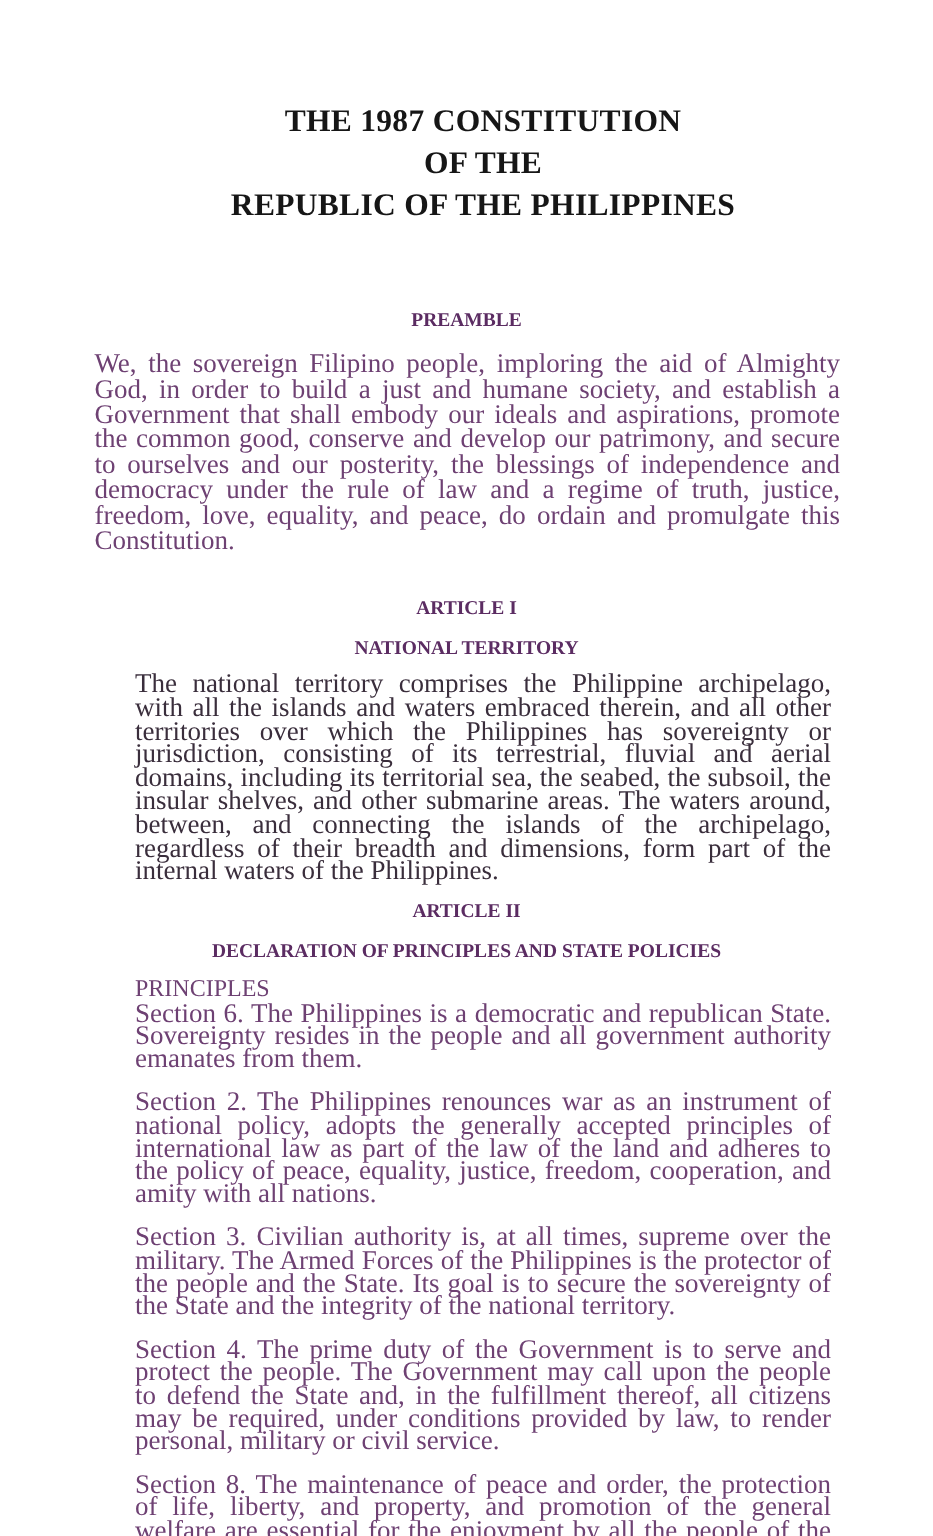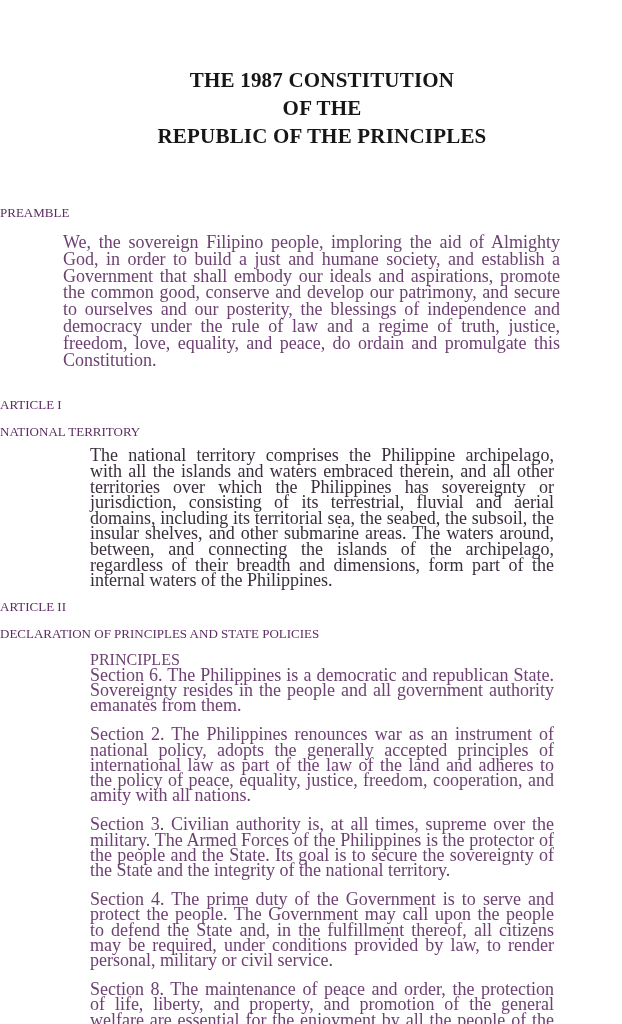--- a/index.html
+++ b/index.html
@@ -24,22 +24,23 @@
     padding-top: 66px;
     padding-left: 22px;
     text-align: center;
     font-size: 21px;
     line-height: 28px;
     font-weight: bold;
     color: var(--title, #161616);
     letter-spacing: 0.2px;
   }
   .center-heading {
+    text-align: center;
     padding-left: 0;
-    font-weight: normal;
+    font-weight: bold;
     font-size: 13px;
     line-height: 13px;
     color: var(--heading, #5b2c62);
   }
   .preamble-heading {
     margin-top: 56px;
   }
   .para {
     text-align: justify;
     font-size: 18px;
@@ -83,21 +84,21 @@
   }
 </style>
 </head>
 <body>
 
 <div class="doc">
 
   <h1 class="doc-title">
     <div>THE 1987 CONSTITUTION</div>
     <div>OF THE</div>
-    <div>REPUBLIC OF THE PRINCIPLES</div>
+    <div>REPUBLIC OF THE PHILIPPINES</div>
   </h1>
 
   <div class="center-heading preamble-heading">PREAMBLE</div>
 
   <p class="para preamble-text">We, the sovereign Filipino people, imploring the aid of Almighty God, in order to build a just and humane society, and establish a Government that shall embody our ideals and aspirations, promote the common good, conserve and develop our patrimony, and secure to ourselves and our posterity, the blessings of independence and democracy under the rule of law and a regime of truth, justice, freedom, love, equality, and peace, do ordain and promulgate this Constitution.</p>
 
   <div class="center-heading article-heading">ARTICLE I</div>
 
   <div class="center-heading article-subheading">NATIONAL TERRITORY</div>
 

